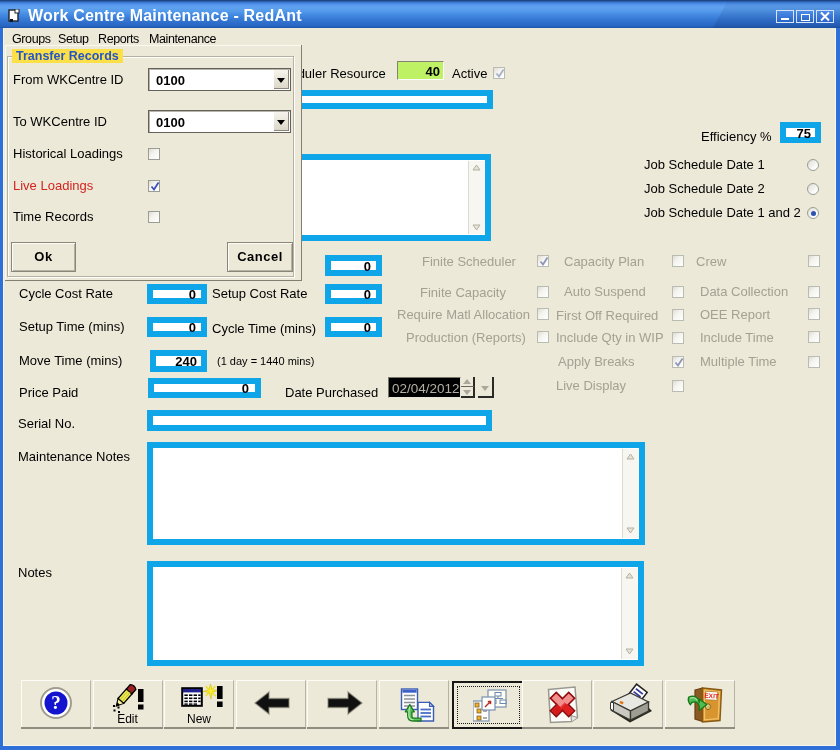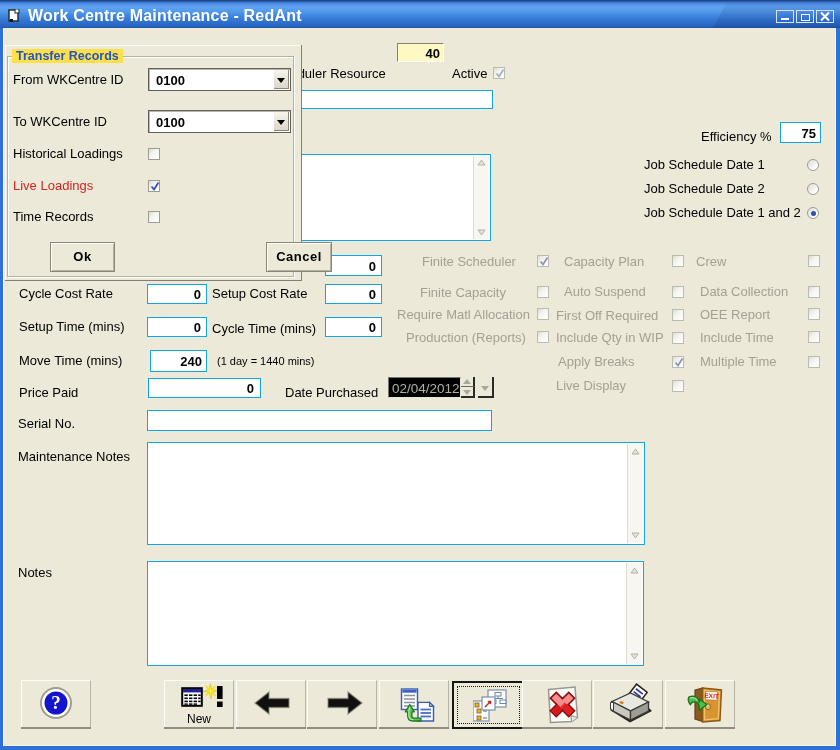--- a/index.html
+++ b/index.html
@@ -1,21 +1,21 @@
 <!DOCTYPE html>
 <html><head>
 <meta charset="utf-8">
 <style>
 html,body{margin:0;padding:0;}
 body{width:840px;height:750px;overflow:hidden;font-family:"Liberation Sans",sans-serif;}
 #win{position:absolute;left:0;top:0;width:840px;height:750px;background:#ece9d8;}
 .abs{position:absolute;}
 .lbl{position:absolute;font-size:13px;color:#000;white-space:nowrap;line-height:14px;}
 .dlbl{position:absolute;font-size:13px;color:#a5a093;white-space:nowrap;line-height:14px;}
-.box{position:absolute;background:#fff;border:1px solid #0ea5e9;box-sizing:border-box;font-weight:bold;font-size:13px;color:#000;}
+.box{position:absolute;background:#fff;border:6px solid #0ea5e9;box-sizing:border-box;font-weight:bold;font-size:13px;color:#000;}
 .val{position:absolute;right:5px;top:50%;transform:translateY(-50%);}
 .cb{position:absolute;width:12px;height:12px;box-sizing:border-box;border:1px solid #9a9d93;background:linear-gradient(135deg,#dedcd2 0%,#f4f3ee 40%,#fff 100%);}
 .rad{position:absolute;width:12px;height:12px;box-sizing:border-box;border:1px solid #9a9d93;border-radius:50%;background:linear-gradient(135deg,#dedcd2 0%,#fff 80%);}
 .chk{position:absolute;left:1px;top:1px;}
 
 #bleft{left:0;top:28px;width:3px;bottom:0;background:#2e6fd8;z-index:50;}
 #bleftw{left:3px;top:29px;width:1px;bottom:5px;background:#f6f6ee;z-index:50;}
 #bright{right:0;top:28px;width:4px;bottom:0;background:#2e6fd8;z-index:50;}
 #brightw{right:4px;top:29px;width:1px;bottom:5px;background:#f6f6ee;z-index:50;}
 #bbot{left:0;bottom:0;height:4px;right:0;background:#2e6fd8;z-index:51;}
@@ -29,21 +29,21 @@
 #menu{left:4px;top:28px;right:4px;height:18px;background:#ece9d8;z-index:5;}
 .mi{position:absolute;top:4px;font-size:12.5px;letter-spacing:-0.4px;color:#000;}
 
 #panel{left:5px;top:45px;width:296px;height:235px;background:#ece9d8;z-index:20;box-shadow:inset 1px 1px 0 #fbfaf2;border-right:1px solid #827f72;border-bottom:1px solid #827f72;}
 #gbox{position:absolute;left:2px;top:11px;width:285px;height:219px;border:1px solid #b6b2a2;box-shadow:inset 1px 1px 0 #fff,1px 1px 0 #fff;}
 #gtitle{position:absolute;left:7px;top:4px;background:#fde047;padding:0 4px;font-size:12.5px;font-weight:bold;color:#2355c8;}
 .combo{position:absolute;left:143px;width:143px;height:23px;background:#fff;border:1px solid #63615a;box-sizing:border-box;box-shadow:inset 1px 1px 0 #b8b6aa;}
 .cval{position:absolute;left:7px;top:4px;font-size:13px;font-weight:bold;}
 .cbtn{position:absolute;right:1px;top:1px;bottom:1px;width:15px;background:linear-gradient(#f6f4ec,#dbd8c9);border-right:1px solid #8a887c;border-bottom:1px solid #8a887c;box-sizing:border-box;}
 .cbtn:after{content:"";position:absolute;left:2.5px;top:8px;border:4.5px solid transparent;border-top:5.5px solid #000;border-bottom:none;}
-.pbtn{position:absolute;background:#ece9d8;border:1px solid #8a8778;box-shadow:inset 1px 1px 0 #fdfcf6,inset -1px -1px 0 #b5b2a3;font-weight:bold;font-size:13px;letter-spacing:.5px;color:#000;text-align:center;box-sizing:border-box;margin-left:39px;}
+.pbtn{position:absolute;background:#ece9d8;border:1px solid #8a8778;box-shadow:inset 1px 1px 0 #fdfcf6,inset -1px -1px 0 #b5b2a3;font-weight:bold;font-size:13px;letter-spacing:.5px;color:#000;text-align:center;box-sizing:border-box;}
 
 .tb{position:absolute;top:680px;width:70px;height:47px;background:#ece9d8;border-top:1px solid #fdfcf6;border-left:1px solid #fdfcf6;border-right:1px solid #b7b4a6;box-sizing:border-box;box-shadow:0 2px 0 #908d80;}
 .tbl{position:absolute;width:100%;text-align:center;top:31px;font-size:12px;color:#000;}
 
 .sctrack{position:absolute;top:1px;bottom:1px;right:1px;width:15px;background:#f7f6f0;border-left:1px solid #dddbcd;}
 </style>
 </head>
 <body>
 <div id="win">
 
@@ -61,25 +61,31 @@
   <div class="tbtn" style="left:796px">
         <div style="position:absolute;left:4px;top:3px;width:7px;height:5px;border:1.5px solid #fff"></div>
       </div>
   <div class="tbtn" style="left:816px">
         <svg width="16" height="11" style="position:absolute;left:0;top:0">
           <path d="M4 1.5 L12 9.5 M12 1.5 L4 9.5" stroke="#fff" stroke-width="2"></path>
         </svg>
       </div>
 </div>
 
+<div class="abs" id="menu">
+  <div class="mi" style="left:8px">Groups</div>
+  <div class="mi" style="left:54px">Setup</div>
+  <div class="mi" style="left:94px">Reports</div>
+  <div class="mi" style="left:145px">Maintenance</div>
+</div>
 
 <div class="abs" id="form" style="left:0;top:0;width:840px;height:750px">
 
 <div class="lbl" style="left:268px;top:67px">Scheduler Resource</div>
-<div class="abs" style="left:397px;top:43px;width:47px;height:19px;box-sizing:border-box;background:#fef9c3;border-top:1px solid #848274;border-left:1px solid #848274;border-right:1px solid #fff;border-bottom:1px solid #fff;">
+<div class="abs" style="left:397px;top:61px;width:47px;height:19px;box-sizing:border-box;background:#bef264;border-top:1px solid #848274;border-left:1px solid #848274;border-right:1px solid #fff;border-bottom:1px solid #fff;">
         <span style="position:absolute;right:3px;top:2px;font-size:13px;font-weight:bold">40</span>
       </div>
 <div class="lbl" style="left:452px;top:67px">Active</div>
 <div class="cb" style="left:493px;top:67px;border-color:#b9bcb2">
         <svg class="chk" width="10" height="10" viewBox="0 0 10 10">
           <path d="M1.5 4.5 L4 7.5 L8.5 0.5" stroke="#a7b0ca" stroke-width="1.8" fill="none"></path>
         </svg>
       </div>
 <div class="box" style="left:147px;top:90px;width:346px;height:19px"></div>
 
@@ -252,20 +258,41 @@
 <div class="abs" id="toolbar" style="left:0;top:0;width:840px;height:750px;z-index:4">
 
 <div class="tb" style="left:21px">
 <svg class="abs" style="left:17px;top:5px" width="34" height="34" viewBox="0 0 34 34">
   <circle cx="17" cy="17" r="15" fill="#fff" stroke="#a09d90" stroke-width="2"></circle>
   <circle cx="17" cy="17" r="11.5" fill="#1414cf"></circle>
   <text x="17" y="22.5" font-family="Liberation Serif,serif" font-size="19" font-weight="bold" fill="#fff" text-anchor="middle">?</text>
 </svg>
 </div>
 
+<div class="tb" style="left:92.5px">
+<svg class="abs" style="left:0;top:0" width="70" height="47" viewBox="0 0 70 47">
+  <g transform="translate(39,6) rotate(41)">
+    <path d="M-3.75 0 Q0 -3 3.75 0 L3.75 6 L-3.75 6 Z" fill="#9c2024" stroke="#000" stroke-width="1.3"></path>
+    <rect x="-3.75" y="6" width="7.5" height="12.5" fill="#f2ee50" stroke="#000" stroke-width="1.3"></rect>
+    <line x1="-1.2" y1="6" x2="-1.2" y2="18.5" stroke="#c8c43a" stroke-width="1.1"></line>
+    <line x1="1.3" y1="6" x2="1.3" y2="18.5" stroke="#c8c43a" stroke-width="1.1"></line>
+    <path d="M-3.75 18.5 L3.75 18.5 L0 25.5 Z" fill="#f6f3a8" stroke="#000" stroke-width="1.1"></path>
+    <path d="M-1.9 22 L1.9 22 L0 25.5 Z" fill="#000"></path>
+  </g>
+  <g fill="#000">
+    <rect x="19" y="24" width="2" height="2"></rect>
+            <rect x="23.5" y="25.5" width="2" height="2"></rect>
+            <rect x="19.5" y="28.5" width="2" height="2"></rect>
+            <rect x="24" y="30" width="2" height="2"></rect>
+  </g>
+  <rect x="44" y="8" width="5.5" height="13" fill="#000"></rect>
+  <rect x="44" y="23.5" width="5.5" height="5" fill="#000"></rect>
+</svg>
+<div class="tbl">Edit</div>
+</div>
 
 <div class="tb" style="left:164px">
 <svg class="abs" style="left:16px;top:3px" width="42" height="28" viewBox="0 0 42 28">
   <rect x="1.2" y="4.2" width="19.6" height="17.6" fill="#fff" stroke="#000" stroke-width="2"></rect>
   <rect x="2" y="5" width="18" height="3.4" fill="#20208c"></rect>
   <g fill="#000">
     <rect x="3.4" y="10.4" width="3.4" height="1.6"></rect>
             <rect x="8" y="10.4" width="3.4" height="1.6"></rect>
             <rect x="12.6" y="10.4" width="3.4" height="1.6"></rect>
             <rect x="17.2" y="10.4" width="2.4" height="1.6"></rect>

